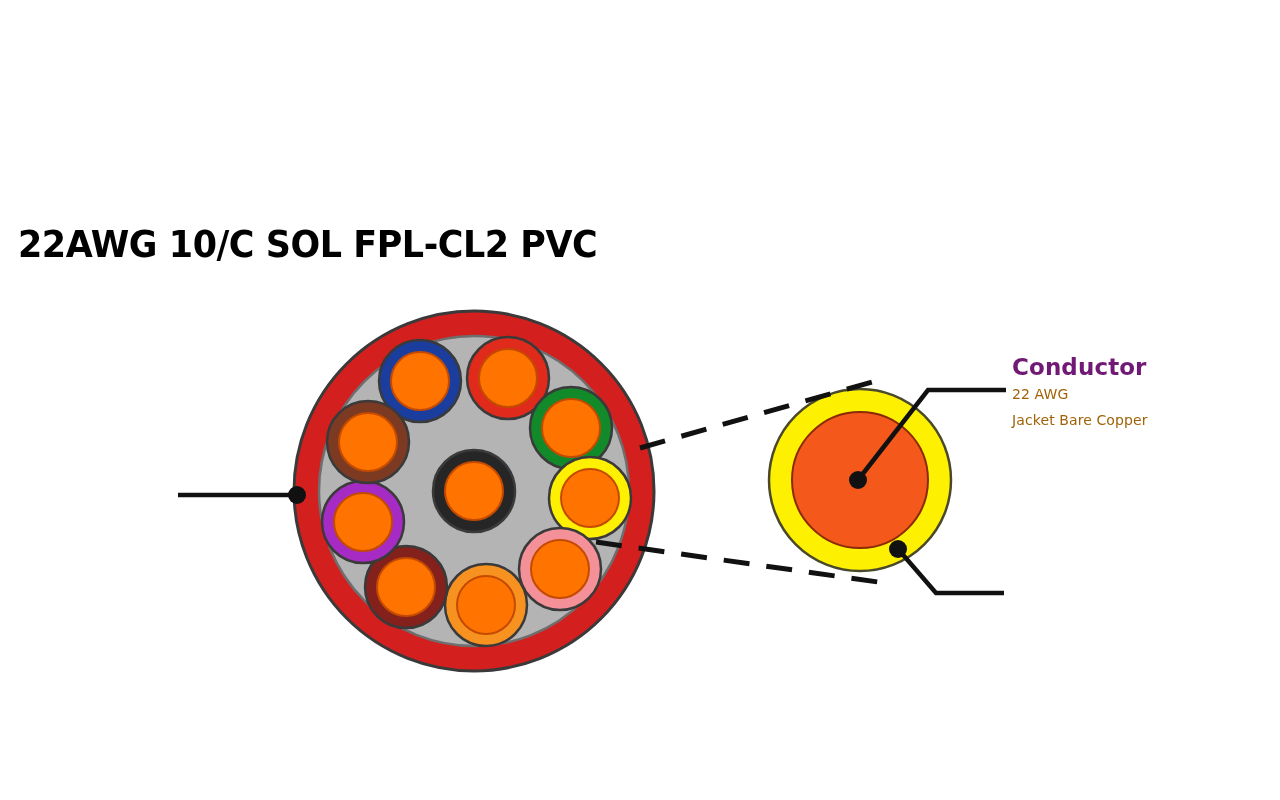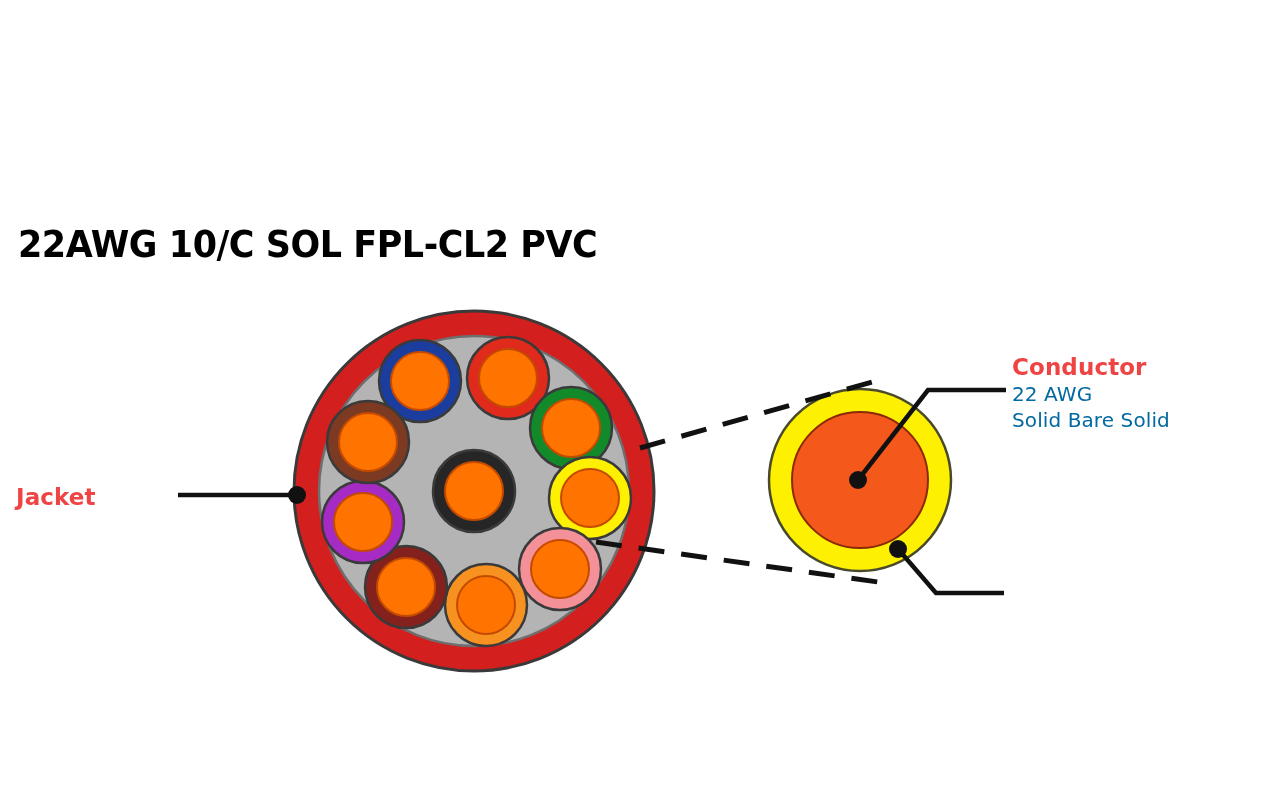--- a/index.html
+++ b/index.html
@@ -24,28 +24,28 @@
     transform:scaleX(0.92);
     transform-origin:left top;
     white-space:nowrap;
   }
 
   .label-block{position:absolute;white-space:nowrap;color:#1a1a1a;}
   .label-head{
     font-weight:bold;
     font-size:23px;
     line-height:27px;
-    color:#ef4444;
+    color:#701a75;
     letter-spacing:0.1px;
   }
   .label-line{
     font-weight:normal;
-    font-size:20px;
+    font-size:14px;
     line-height:26px;
-    color:#0369a1;
+    color:#a16207;
     letter-spacing:0.1px;
   }
 
   #jacket-label{left:16px; top:448px;}
   #conductor-label{left:1012px; top:318px;}
   #dielectric-label{left:1012px; top:542px;}
 </style>
 </head>
 <body>
 
@@ -84,23 +84,22 @@
         <path d="M 178 459 L 297 459" stroke="#111111" stroke-width="4.5" fill="none" stroke-linecap="butt" stroke-linejoin="miter"></path>
         <circle cx="297" cy="459" r="9" fill="#111111"></circle>
         <path d="M 858 444 L 928 354 L 1006 354" stroke="#111111" stroke-width="4.5" fill="none" stroke-linecap="butt" stroke-linejoin="miter"></path>
         <circle cx="858" cy="444" r="9" fill="#111111"></circle>
         <path d="M 898 513 L 936 557 L 1004 557" stroke="#111111" stroke-width="4.5" fill="none" stroke-linecap="butt" stroke-linejoin="miter"></path>
         <circle cx="898" cy="513" r="9" fill="#111111"></circle>
       </g>
   </svg>
 
   <div class="label-block" id="jacket-label">
-    <div class="label-head">Jacket</div>
   </div>
 
   <div class="label-block" id="conductor-label">
     <div class="label-head">Conductor</div>
     <div class="label-line">22 AWG</div>
-    <div class="label-line">Solid Bare Solid</div>
+    <div class="label-line">Jacket Bare Copper</div>
   </div>
 
 
 </div>
 
 </body></html>

